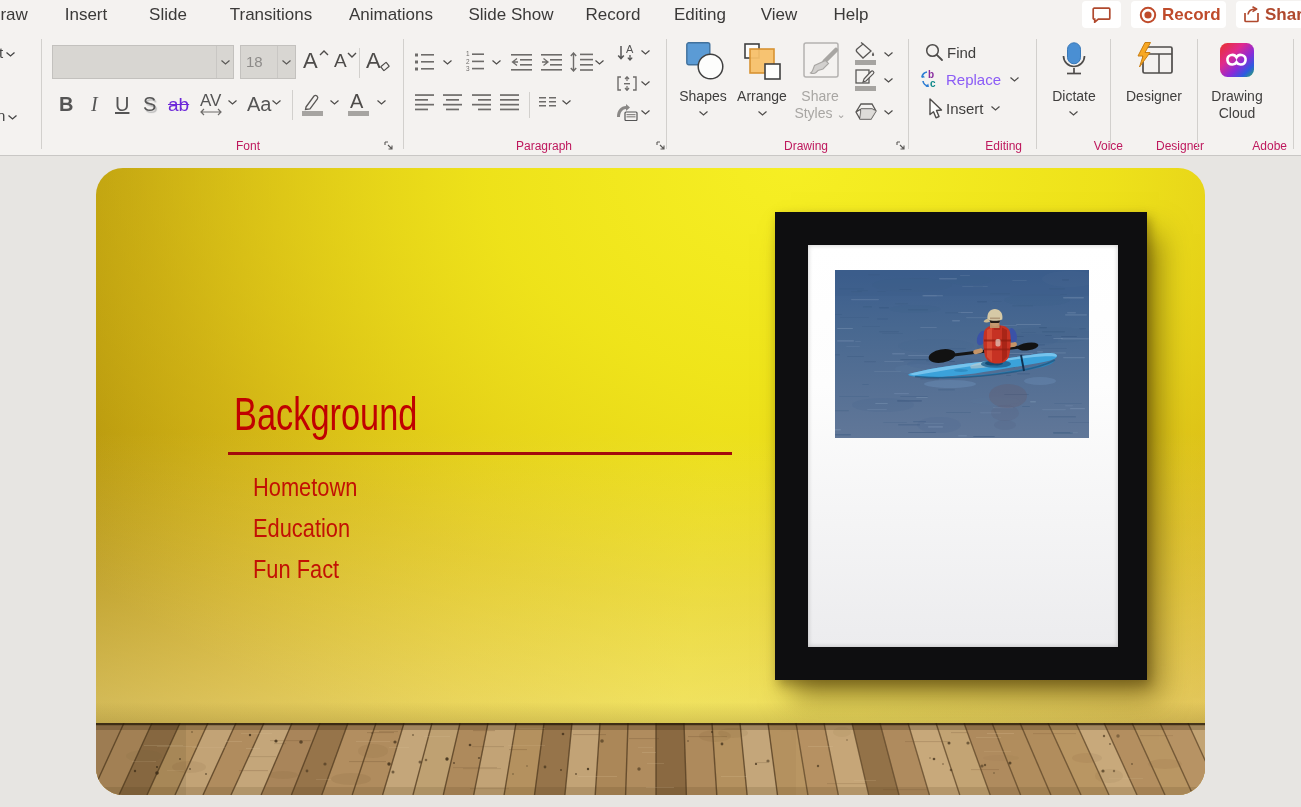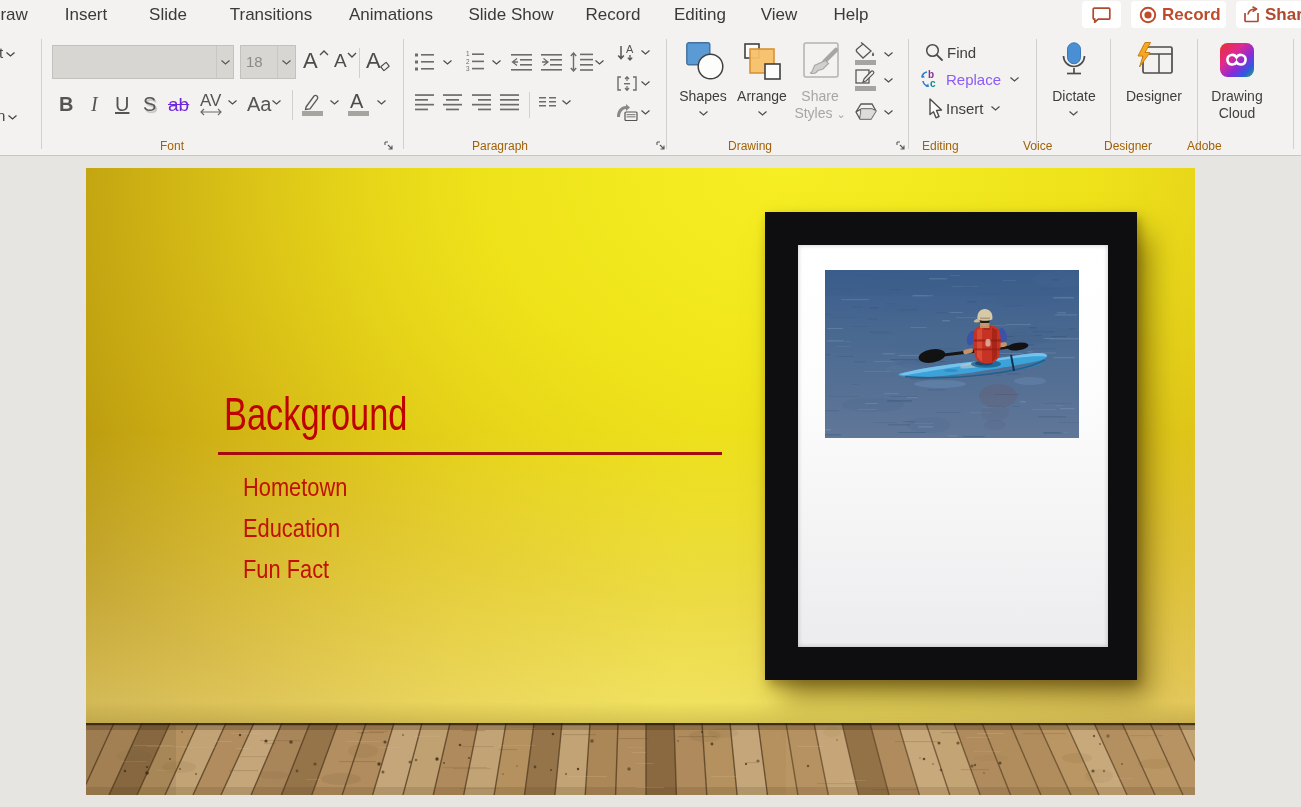--- a/index.html
+++ b/index.html
@@ -1,28 +1,29 @@
 <!DOCTYPE html>
 <html><head><meta charset="utf-8"><style>
 *{margin:0;padding:0;box-sizing:border-box}
 html,body{width:1301px;height:807px;overflow:hidden;font-family:"Liberation Sans",sans-serif;background:#e7e5e2}
 .abs{position:absolute}
 #chrome{position:absolute;left:0;top:0;width:1301px;height:156px;background:#f4f2f0;border-bottom:1px solid #c9c7c5}
 .tab{position:absolute;top:0;height:30px;line-height:30px;font-size:17px;color:#3b3a39;text-align:center;white-space:nowrap}
 .sep{position:absolute;top:39px;height:110px;width:1px;background:#d2d0cd}
-.glabel{position:absolute;top:139px;font-size:12px;color:#a16207;text-align:left;white-space:nowrap}
+.glabel{position:absolute;top:139px;font-size:12px;color:#be185d;text-align:right;white-space:nowrap}
 .launch{position:absolute;top:141px;width:11px;height:11px}
 .chev{position:absolute;width:9px;height:5px}
 .ibtn{position:absolute;color:#4e4c4a}
 .cmdlbl{position:absolute;font-size:14px;color:#3f3e3d;text-align:center;white-space:nowrap}
 .graylbl{color:#a8a6a3}
-#slide{position:absolute;left:86px;top:168px;width:1109px;height:627px;overflow:hidden;
+#slide{position:absolute;left:96px;top:168px;width:1109px;height:627px;overflow:hidden;
 background:
  radial-gradient(108% 128% at 63% 0%, rgba(247,240,36,0.95) 0%, rgba(241,231,26,0.88) 26%, rgba(230,208,26,0.45) 55%, rgba(210,170,22,0.0) 78%),
  linear-gradient(97deg, #ad8b0c 0%, #c4a112 16%, #dabf17 36%, #e6d81c 55%, #e2d01c 70%, #d9bb1c 86%, #cda414 100%);
+border-radius: 27px;
 }
 #slide .lighten{position:absolute;left:0;top:0;width:100%;height:100%;
 background:linear-gradient(180deg, rgba(255,255,255,0) 42%, rgba(255,241,185,0.18) 62%, rgba(255,241,188,0.38) 82%, rgba(255,246,205,0.52) 100%);}
 #title{position:absolute;left:138px;top:219px;font-size:46px;color:#c00101;transform:scaleX(0.747);transform-origin:0 0;white-space:nowrap;letter-spacing:0px}
 #rule{position:absolute;left:132px;top:284px;width:504px;height:3px;background:#a30b0c}
 .bullet{position:absolute;left:157px;font-size:26px;color:#c21104;transform:scaleX(0.84);transform-origin:0 0;white-space:nowrap}
 #frame{position:absolute;left:679px;top:44px;width:372px;height:468px;background:#0e0e10;
 box-shadow:14px 20px 28px -2px rgba(75,55,5,0.55), 3px 5px 10px rgba(75,55,5,0.4)}
 #matte{position:absolute;left:32.5px;top:32.5px;width:310px;height:402px;
 background:linear-gradient(180deg,#ffffff 0%,#fdfdfd 35%,#ececee 100%);

